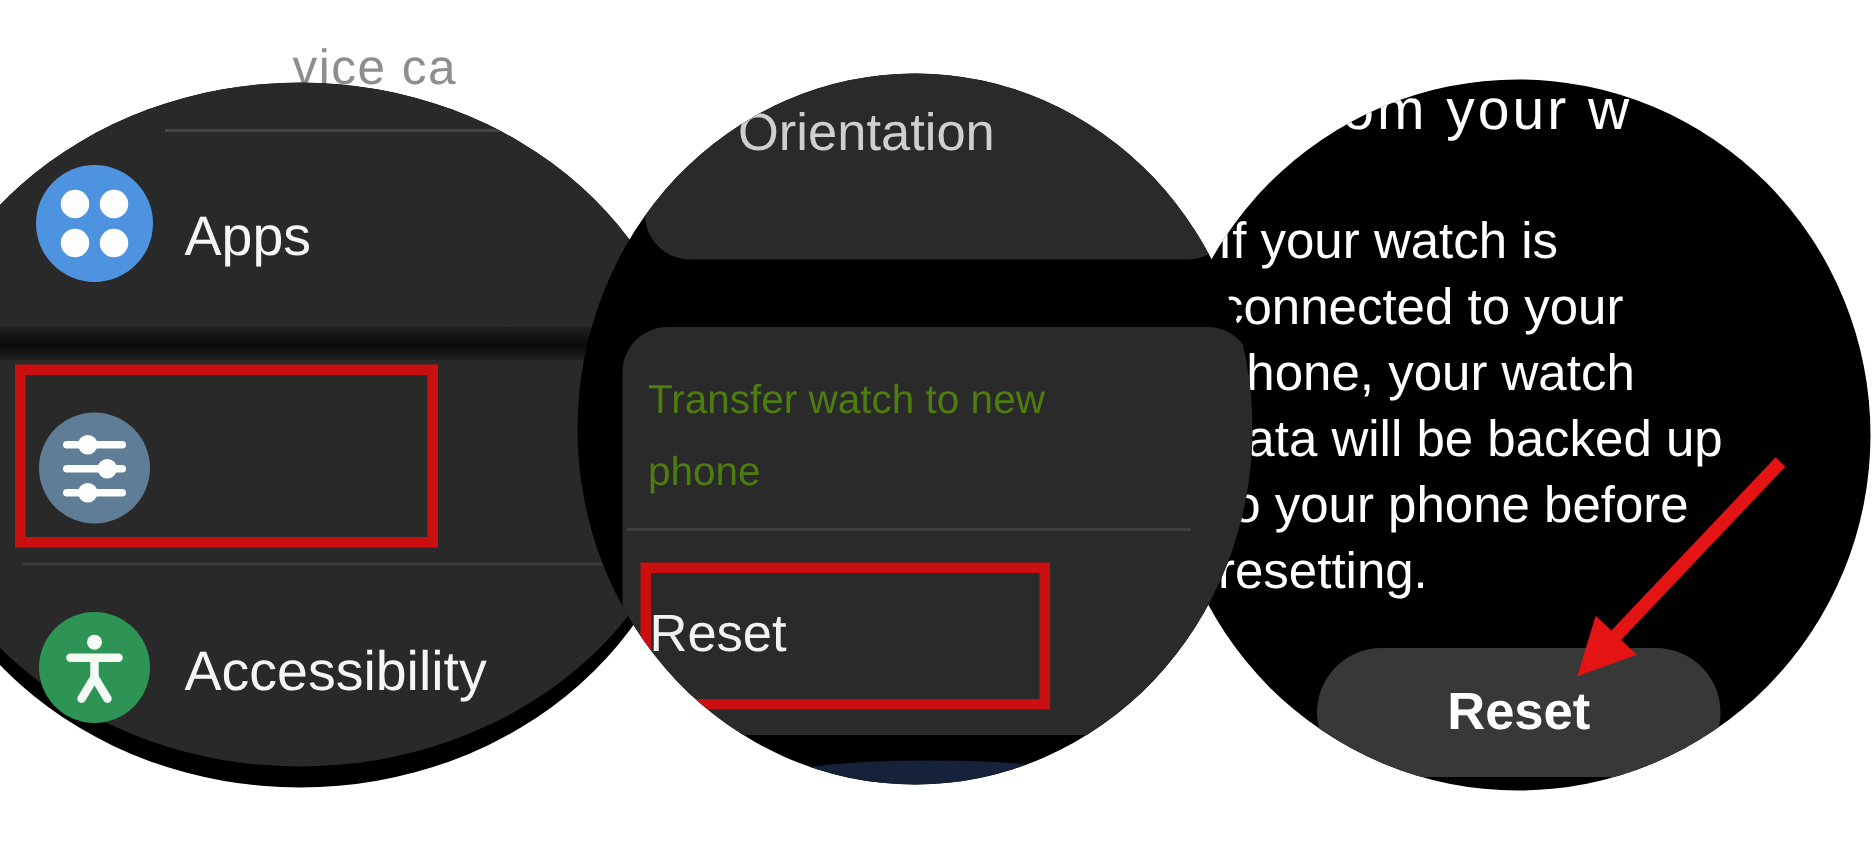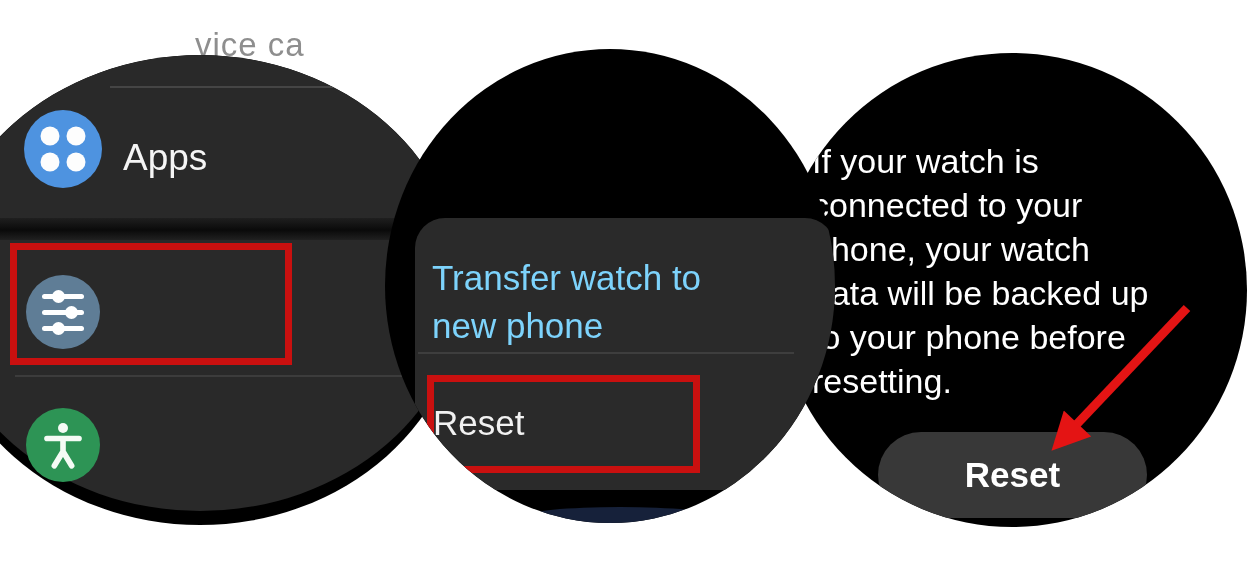--- a/index.html
+++ b/index.html
@@ -39,22 +39,22 @@
 
   .red-box{position:absolute;border:7px solid #c9100f;box-sizing:border-box;z-index:6;}
   #redbox-general{left:74px;top:188px;width:282px;height:122px;}
 
   
   #watch-general{left:385px;top:49px;width:450px;height:474px;z-index:3;}
   .card{position:absolute;background:#2a2a2a;border-radius:30px;}
   #card-orientation{left:45px;top:-40px;width:392px;height:164px;}
   #orientation-label{position:absolute;left:62px;top:60px;color:#cfcfcf;font-size:35px;}
   #card-reset-menu{left:30px;top:169px;width:420px;height:272px;}
-  #transfer-label{position:absolute;left:47px;top:205px;width:340px;color:#7dd3fc;
-      font-size:35px;line-height:48px;}
+  #transfer-label{position:absolute;left:47px;top:193px;width:340px;color:#4d7c0f;
+      font-size:27px;line-height:48px;}
   #menu-divider{left:33px;top:303px;width:376px;background:#3e3e3e;}
   #reset-menu-label{position:absolute;left:48px;top:354px;color:#f2f2f2;font-size:35px;}
   #redbox-reset{left:42px;top:326px;width:273px;height:98px;}
   #navy-sliver{position:absolute;left:140px;bottom:-3px;width:190px;height:19px;
       background:#16213a;border-radius:50% 50% 0 0;}
 
   
   #watch-reset{left:777px;top:53px;width:470px;height:474px;z-index:2;}
   .clipped-title-right{position:absolute;left:55px;top:0px;color:#ffffff;
       font-size:38px;letter-spacing:2px;white-space:nowrap;}
@@ -108,26 +108,28 @@
 
     <div class="divider" id="settings-divider-mid"></div>
 
     <div class="settings-row" id="row-accessibility">
       <div class="icon-circle" id="icon-accessibility">
         <svg width="52" height="52" viewBox="0 0 24 24">
           <circle cx="12" cy="4.2" r="2.3" fill="#f4fbf5"></circle>
           <path d="M4.6 9 L19.4 9 M12 9 L12 15 M12 15 L8 21.6 M12 15 L16 21.6" stroke="#f4fbf5" stroke-width="2.6" stroke-linecap="round" fill="none"></path>
         </svg>
       </div>
+      <span class="row-label">Accessibility</span>
     </div>
 
     <div class="red-box" id="redbox-general"></div>
   </div>
 
   <div id="watch-reset" class="watch">
+    <span class="clipped-title-right">a from your w</span>
 
     <div id="reset-body">If your watch is
 connected to your
 phone, your watch
 data will be backed up
 to your phone before
 resetting.</div>
 
     <div id="reset-pill">
       <span>Reset</span>
@@ -137,20 +139,23 @@
       <defs>
         <marker id="ah" viewBox="0 0 10 10" refX="7.5" refY="5" markerWidth="4.6" markerHeight="4.2" orient="auto">
           <path d="M0,0 L10,5 L0,10 z" fill="#e41414"></path>
         </marker>
       </defs>
       <line x1="410" y1="255" x2="281" y2="391" stroke="#e41414" stroke-width="9" marker-end="url(#ah)"></line>
     </svg>
   </div>
 
   <div id="watch-general" class="watch">
+    <div class="card" id="card-orientation">
+      <span id="orientation-label">Orientation</span>
+    </div>
 
     <div class="card" id="card-reset-menu"></div>
 
     <span id="transfer-label">Transfer watch to new phone</span>
 
     <div class="divider" id="menu-divider"></div>
 
     <span id="reset-menu-label">Reset</span>
 
     <div class="red-box" id="redbox-reset"></div>

